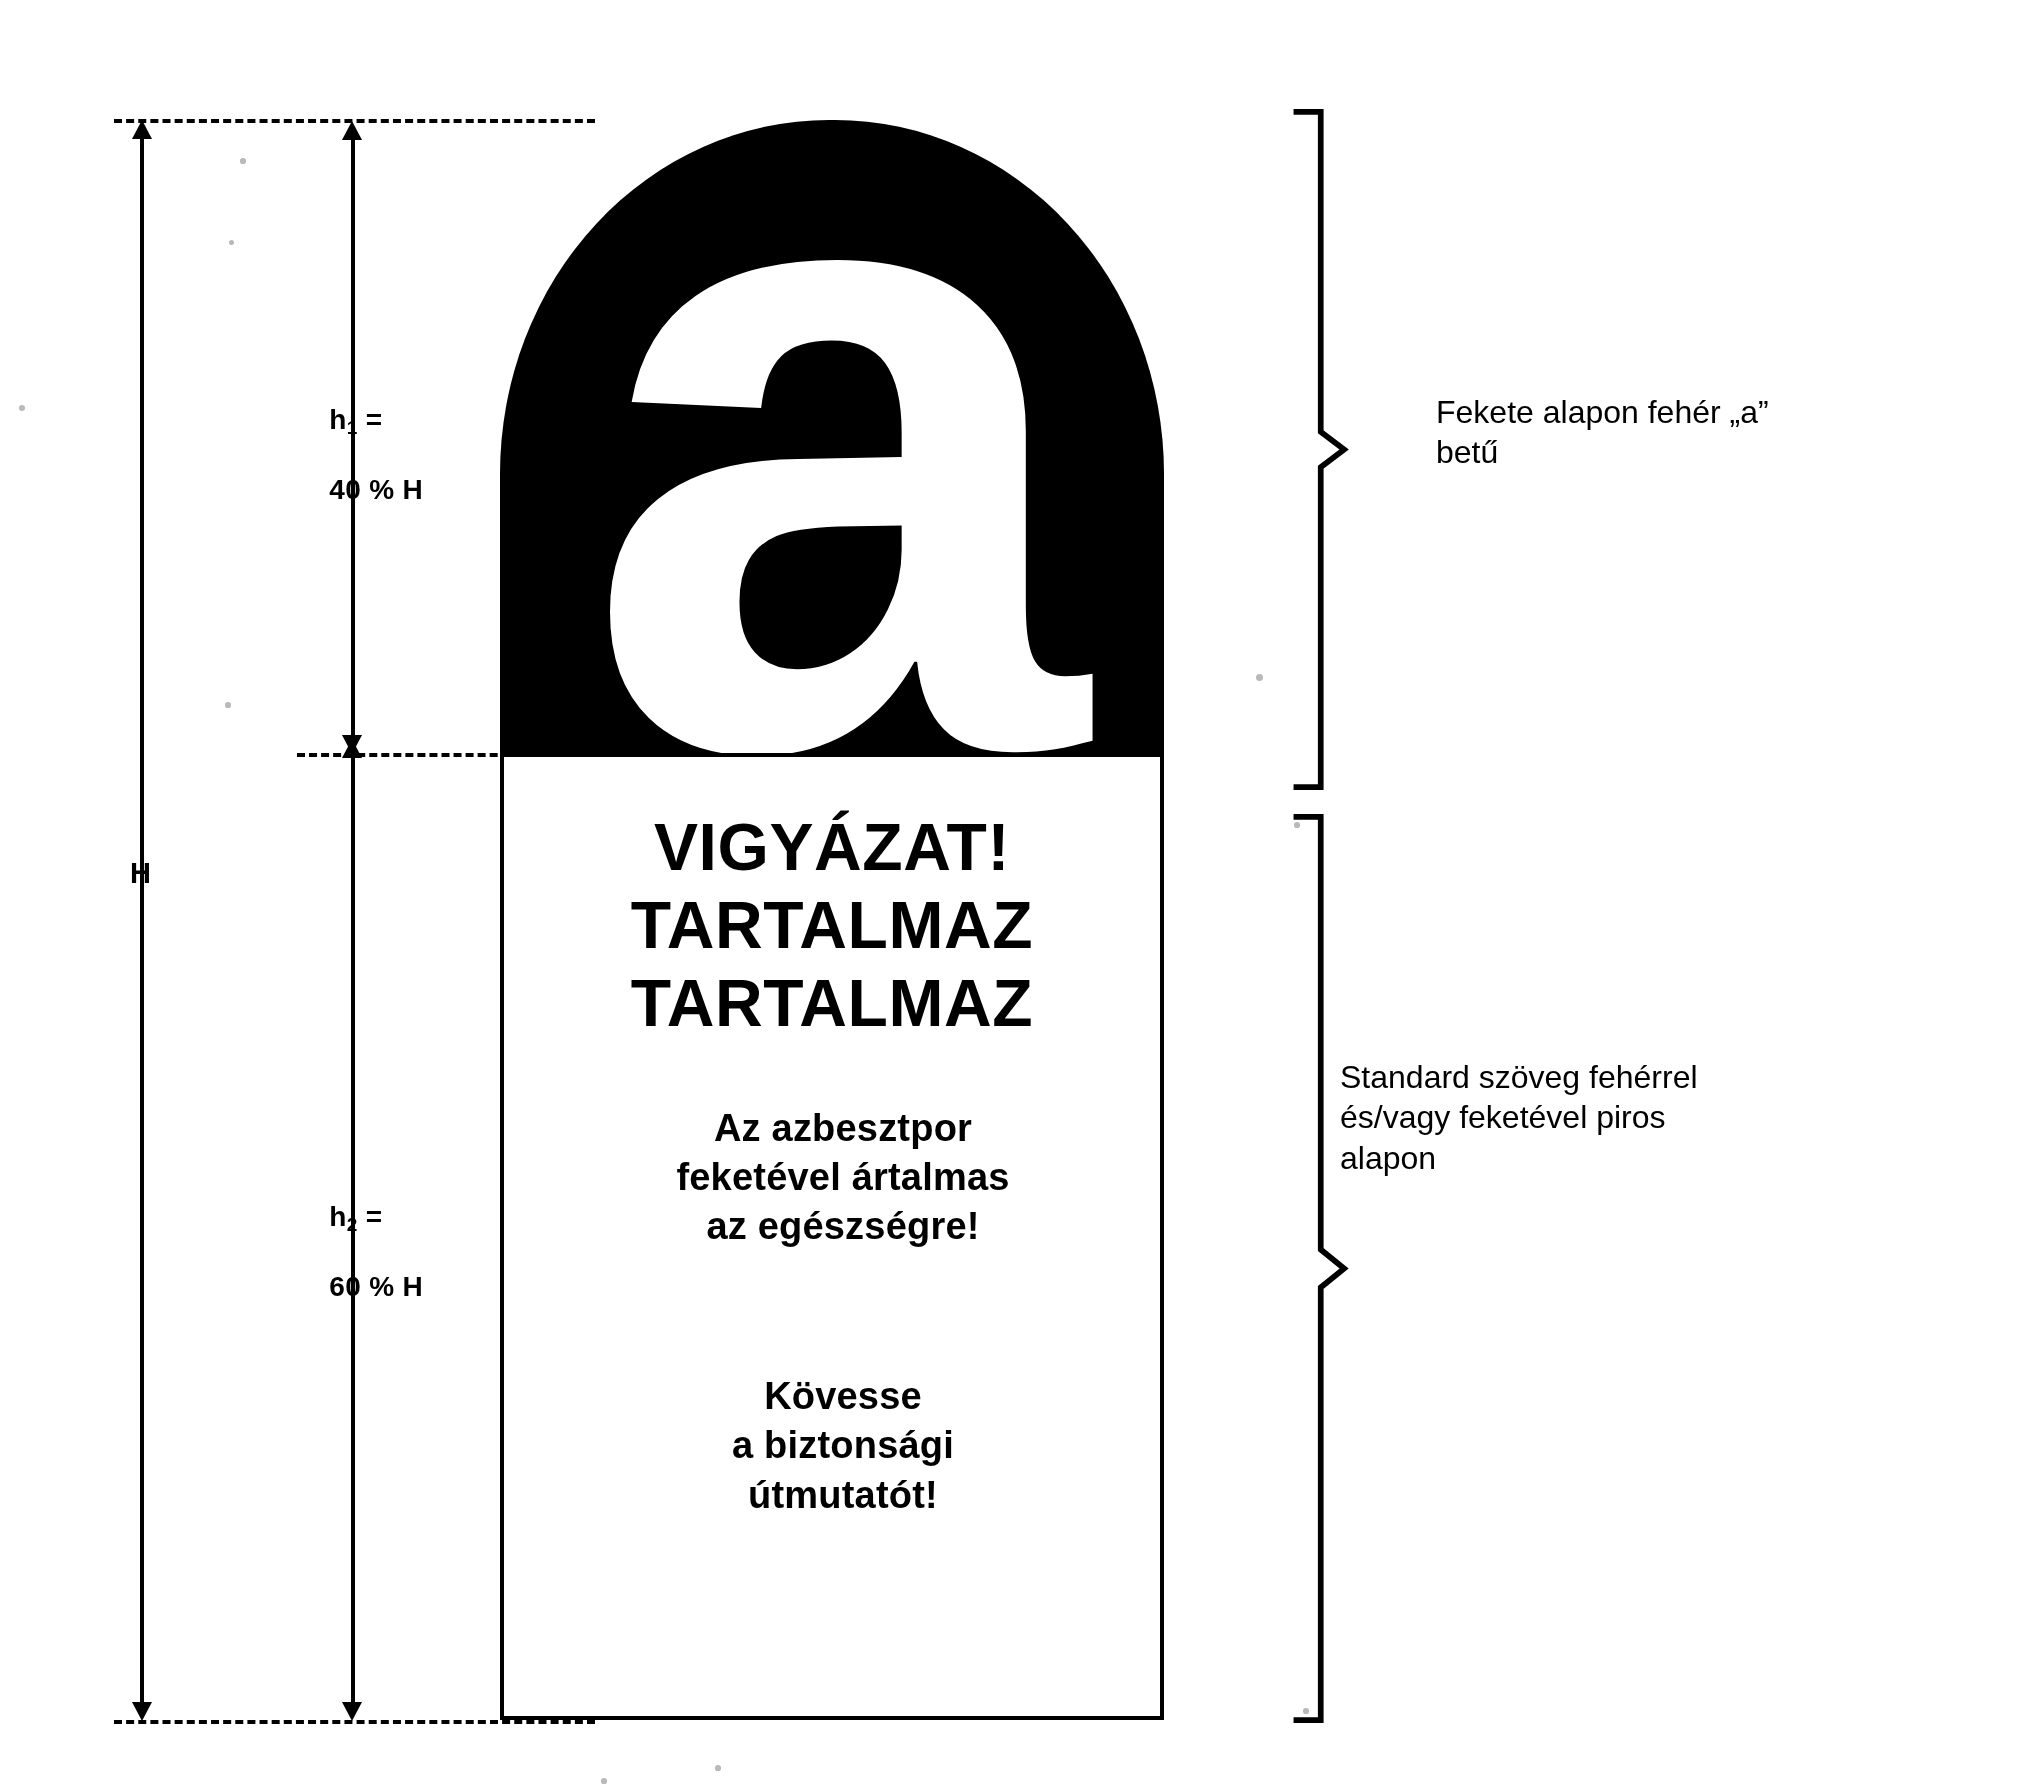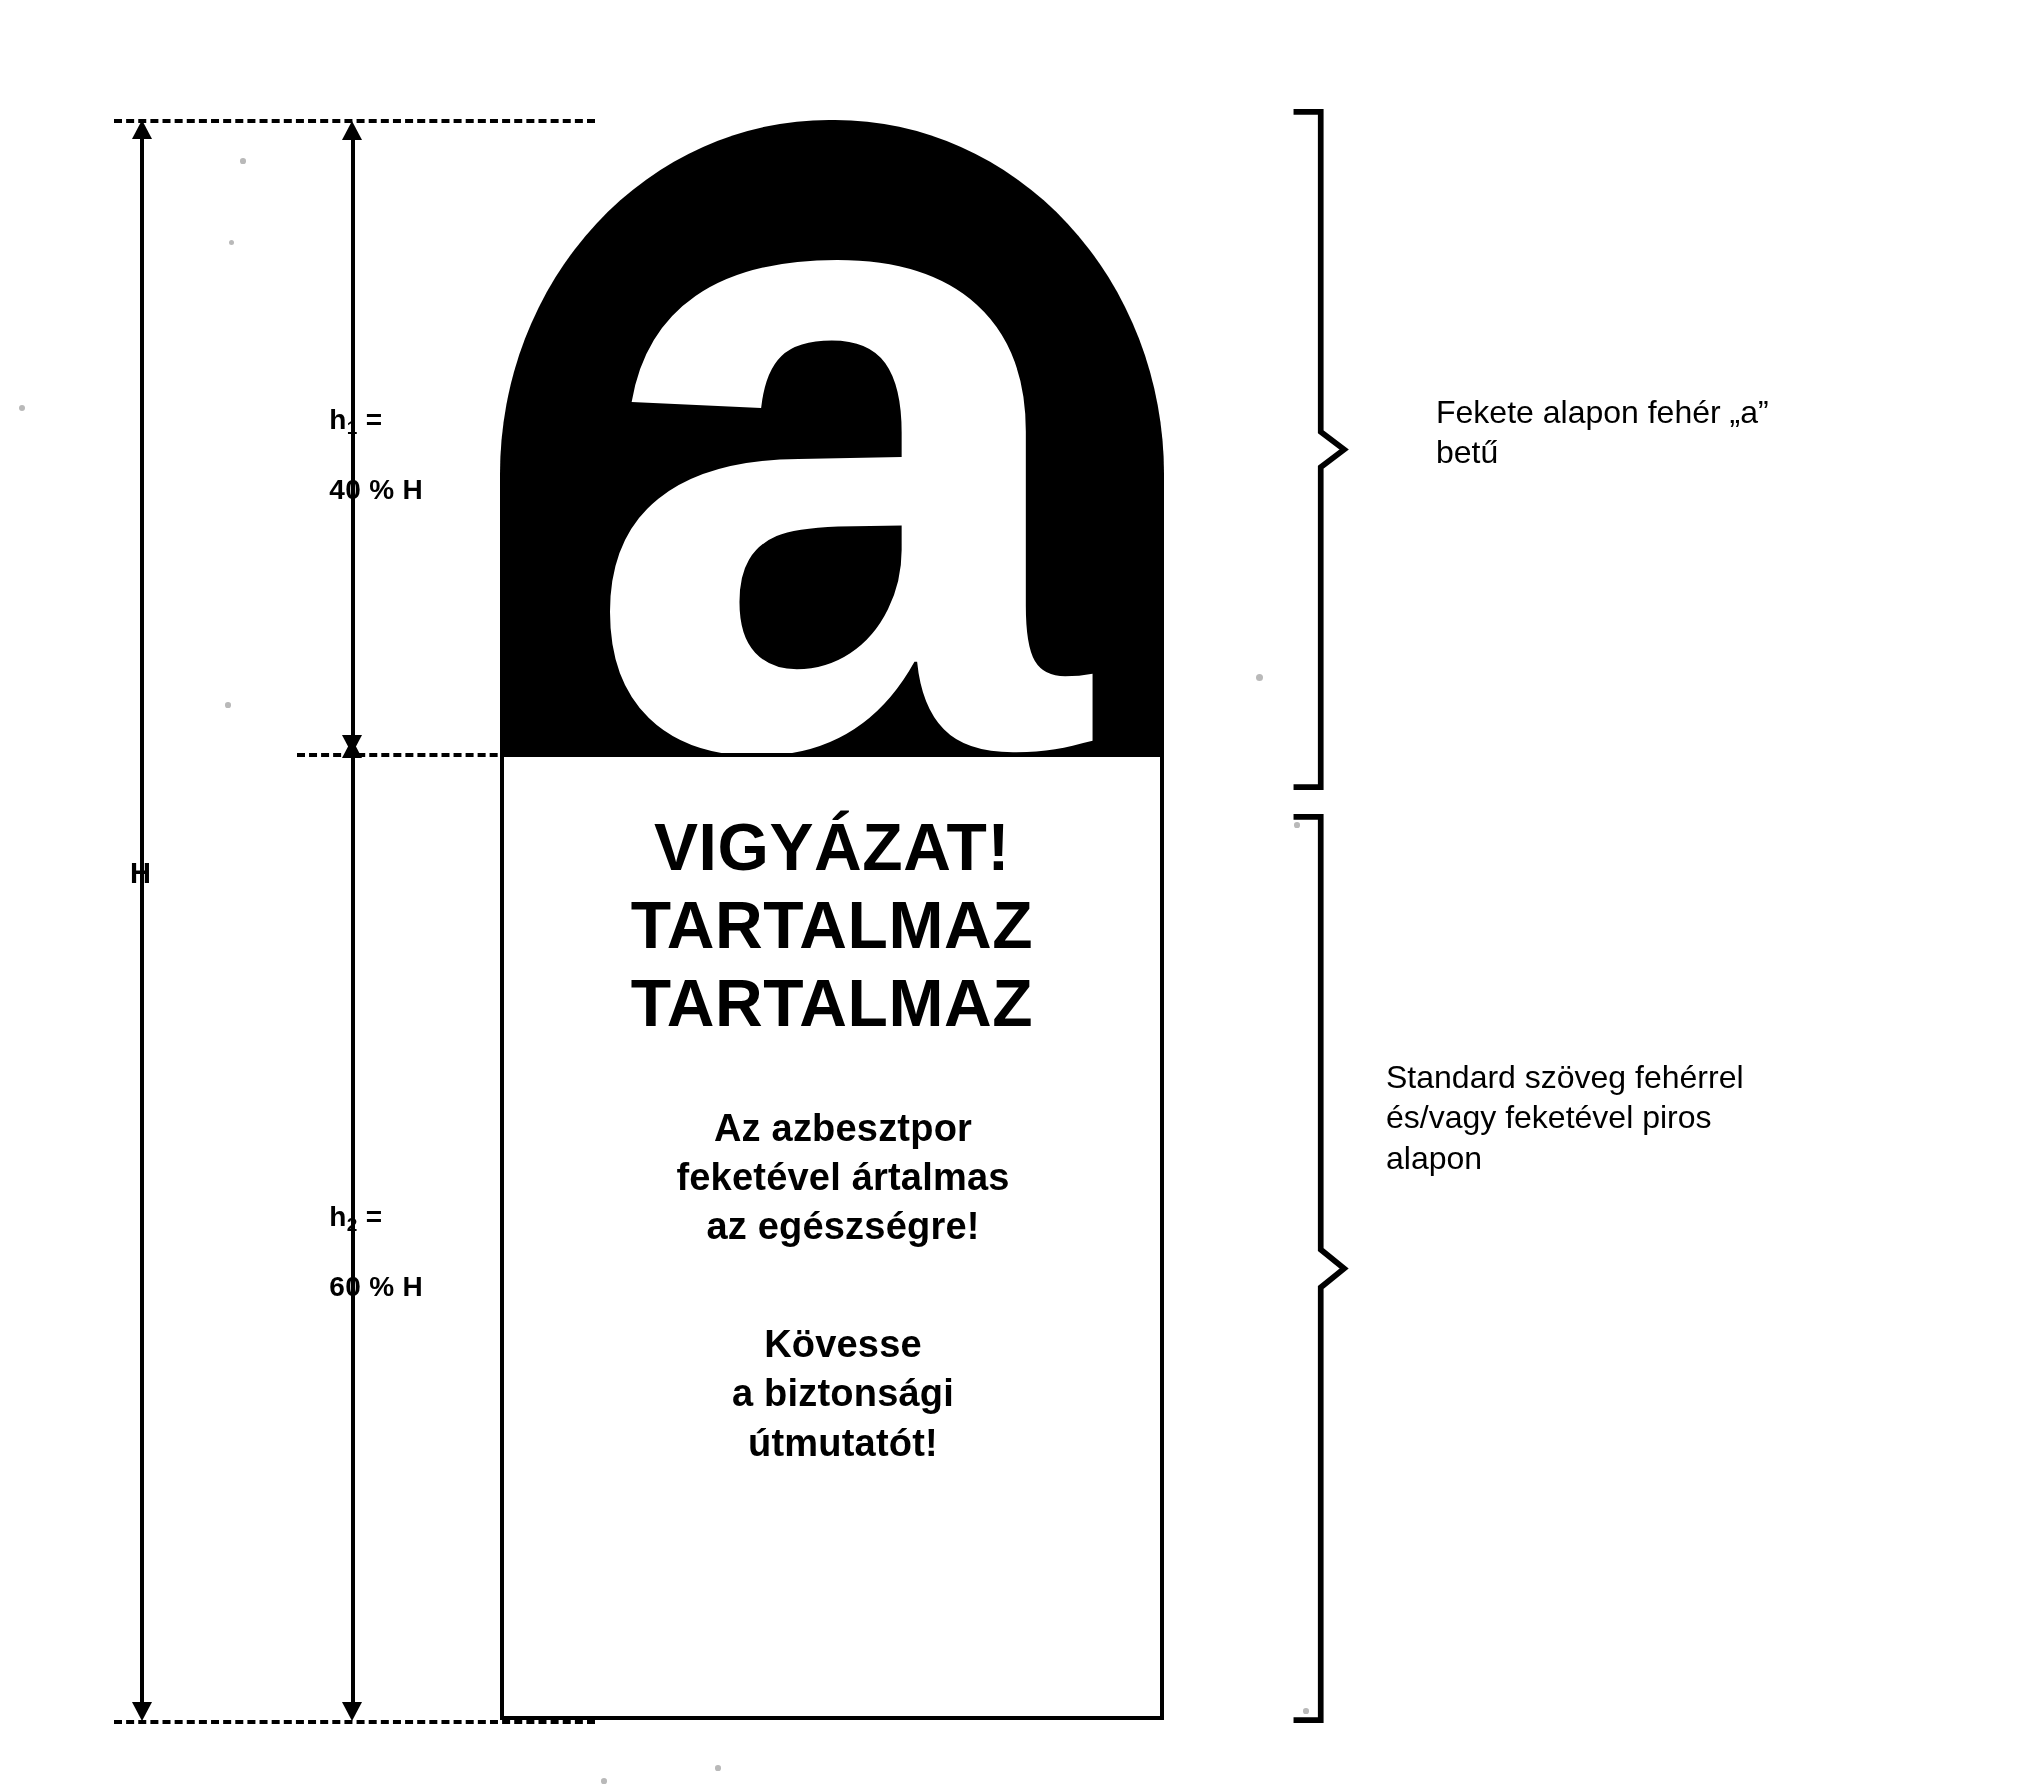--- a/index.html
+++ b/index.html
@@ -118,21 +118,21 @@
   .body-block {
     text-align: center;
     font-weight: bold;
     font-size: 38px;
     line-height: 1.30;
     margin-top: 61px;
     letter-spacing: 0.2px;
     padding-left: 22px;
   }
   .body-block.second {
-    margin-top: 68px;
+    margin-top: 120px;
   }
 
   
   .brace {
     position: absolute;
   }
   .caption {
     position: absolute;
     font-size: 32px;
     line-height: 1.26;
@@ -221,18 +221,18 @@
     <path d="M15 6 L58 6 L58 512 L95 540 L58 568 L58 1074 L15 1074" fill="none" stroke="#000" stroke-width="9" stroke-linejoin="miter" stroke-linecap="butt"></path>
   </svg>
 
   <svg class="brace" style="left:1284px; top:813px;" width="76" height="911" viewBox="0 0 120 1440">
     <path d="M15 6 L58 6 L58 690 L95 720 L58 750 L58 1434 L15 1434" fill="none" stroke="#000" stroke-width="9" stroke-linejoin="miter" stroke-linecap="butt"></path>
   </svg>
 
   <div class="caption" style="left:1436px; top:392px; width:582px;">Fekete alapon fehér „a”
 betű</div>
 
-  <div class="caption" style="left:1386px; top:1057px; width:607px;">Standard szöveg fehérrel
+  <div class="caption" style="left:1340px; top:1057px; width:607px;">Standard szöveg fehérrel
 és/vagy feketével piros
 alapon</div>
 
 </div>
 
 
 </body></html>

